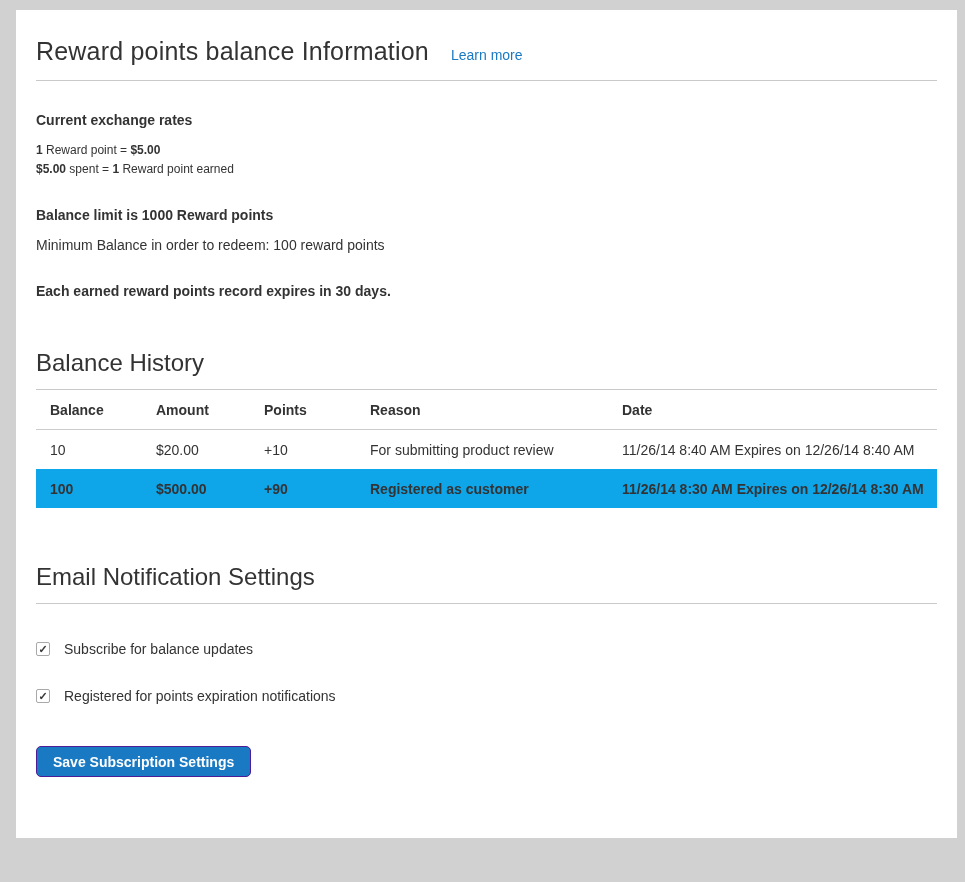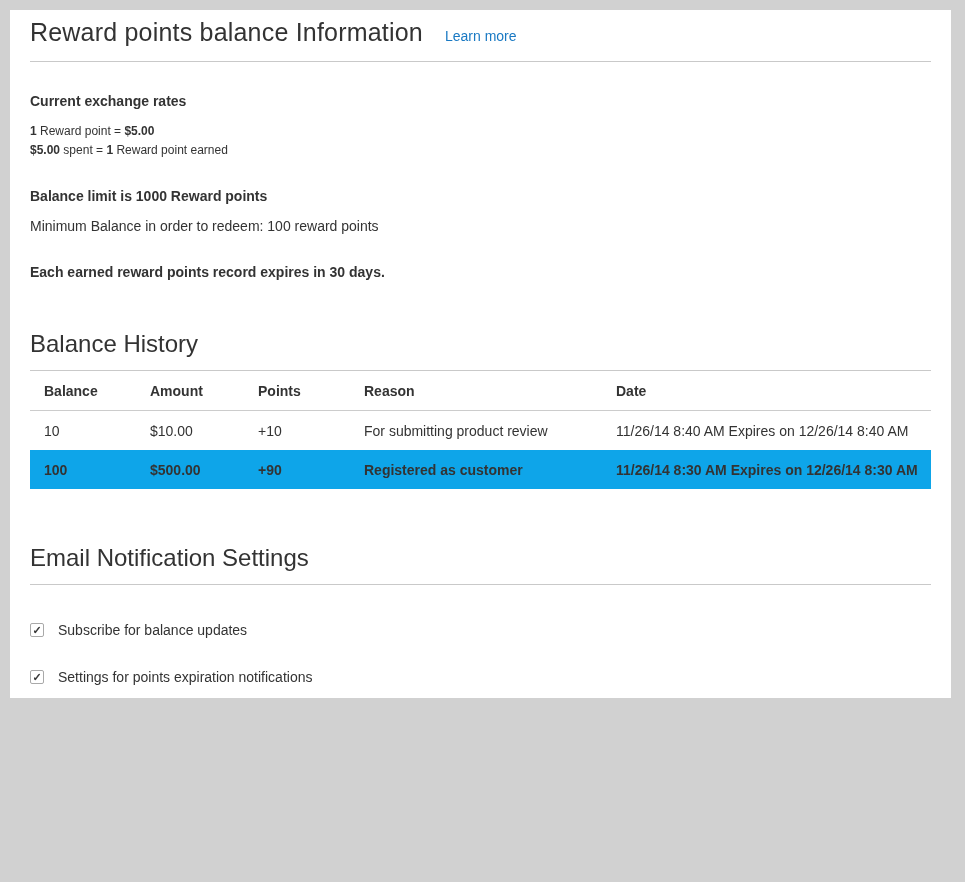--- a/index.html
+++ b/index.html
@@ -5,24 +5,24 @@
   * { box-sizing: border-box; margin: 0; padding: 0; }
   html, body { width: 965px; height: 882px; }
   body {
     background: #d1d1d1;
     font-family: "Liberation Sans", sans-serif;
     font-size: 14px;
     color: #333333;
   }
   .card {
     position: absolute;
-    left: 10px; top: 10px;
-    width: 941px; height: 688px;
+    left: 16px; top: 10px;
+    width: 941px; height: 828px;
     background: #ffffff;
-    padding: 8px 20px 24px 20px;
+    padding: 27px 20px 24px 20px;
     overflow: hidden;
   }
   
   .title-row {
     display: flex;
     align-items: baseline;
     padding-bottom: 14px;
     border-bottom: 1px solid #c9c9c9;
   }
   .page-title {
@@ -157,21 +157,21 @@
         <th>Balance</th>
         <th>Amount</th>
         <th>Points</th>
         <th>Reason</th>
         <th>Date</th>
       </tr>
     </thead>
     <tbody>
       <tr>
         <td>10</td>
-        <td>$10.00</td>
+        <td>$20.00</td>
         <td>+10</td>
         <td>For submitting product review</td>
         <td>11/26/14 8:40 AM Expires on 12/26/14 8:40 AM</td>
       </tr>
       <tr class="alt">
         <td>100</td>
         <td>$500.00</td>
         <td>+90</td>
         <td>Registered as customer</td>
         <td>11/26/14 8:30 AM Expires on 12/26/14 8:30 AM</td>
@@ -182,18 +182,18 @@
   
   <div class="section-heading email-heading">Email Notification Settings</div>
 
   <div class="checkbox-row first">
     <span class="checkbox">✓</span>
     <span>Subscribe for balance updates</span>
   </div>
 
   <div class="checkbox-row second">
     <span class="checkbox">✓</span>
-    <span>Settings for points expiration notifications</span>
+    <span>Registered for points expiration notifications</span>
   </div>
 
   <button class="save-btn">Save Subscription Settings</button>
 
 </div>
 
 </body></html>

